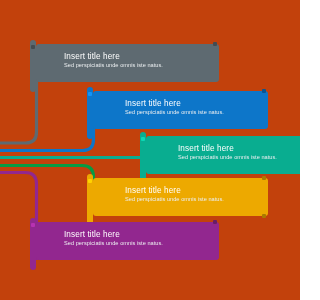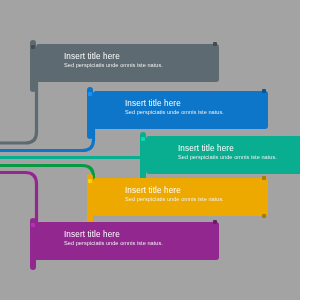--- a/index.html
+++ b/index.html
@@ -72,21 +72,21 @@
   }
   .notch-tl { left: -5px; top: 1px; }
   .notch-tr { right: 2px; top: -2px; }
   .notch-br { right: 2px; bottom: -2px; }
   .dark { filter: brightness(0.72); }
   .light { filter: brightness(1.25); }
 </style>
 </head>
 <body>
 
-<div id="stage" style="background: #a3a3a3;">
+<div id="stage" style="background: #c2410c;">
 
   <svg id="connectors" viewBox="0 0 300 300">
 
     <path d="M 36.5 78 L 36.5 132 Q 36.5 143 25.5 143 L -4 143" fill="none" stroke="#5e6a71" stroke-width="3.2" stroke-linecap="butt"></path>
 
     <path d="M 93.5 125 L 93.5 139.5 Q 93.5 150.5 82.5 150.5 L -4 150.5" fill="none" stroke="#0d76c9" stroke-width="3.2" stroke-linecap="butt"></path>
 
     <path d="M 146.5 157.5 L -4 157.5" fill="none" stroke="#09ad90" stroke-width="3.2" stroke-linecap="butt"></path>
 
     <path d="M 93.5 182 L 93.5 177 Q 93.5 165.5 82 165.5 L -4 165.5" fill="none" stroke="#069b43" stroke-width="3.2" stroke-linecap="butt"></path>

